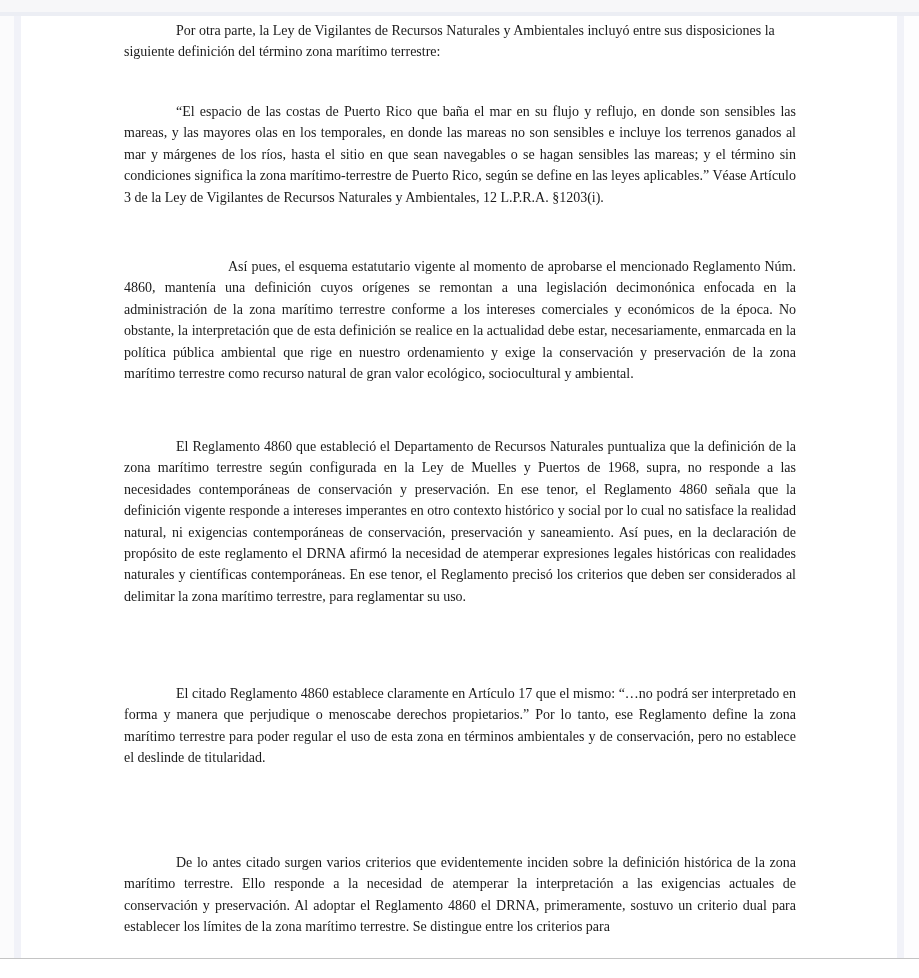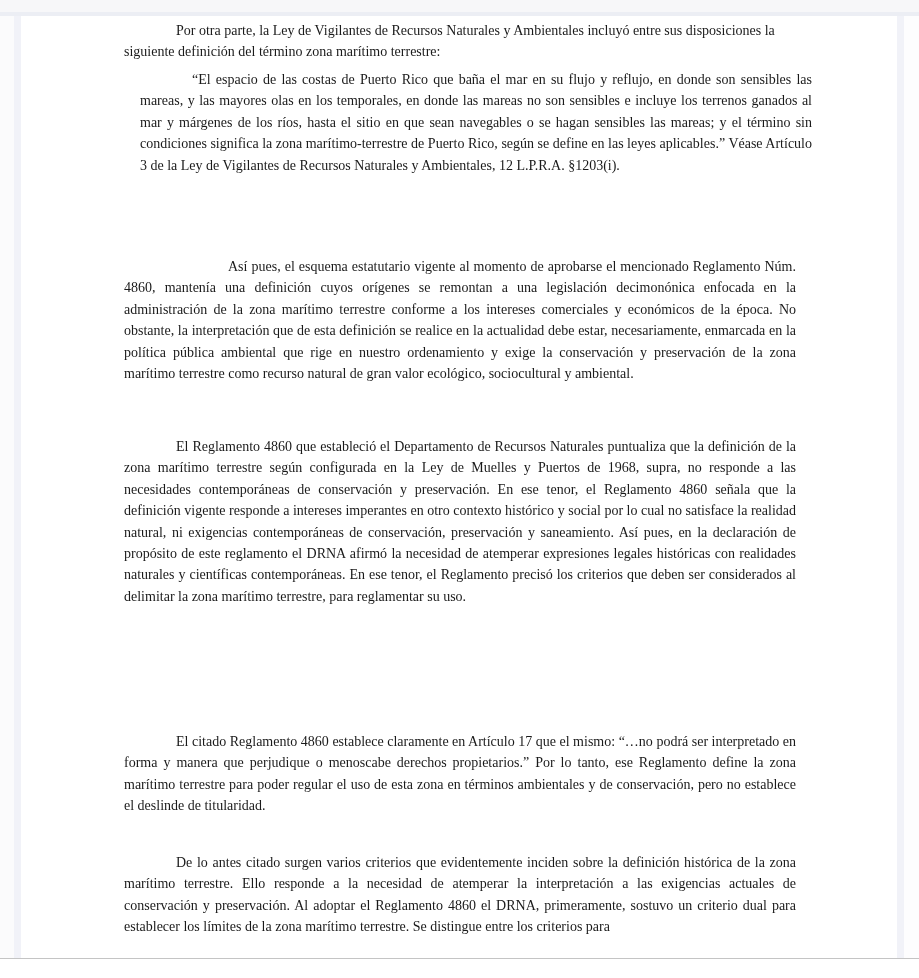--- a/index.html
+++ b/index.html
@@ -16,24 +16,24 @@
   .right-gutter { position:absolute; left:904px; top:16px; width:15px; height:942px; background:#fdfdfe; }
   .page { position:absolute; left:21px; top:16px; width:876px; height:942px; background:#ffffff; }
   .bottom-line { position:absolute; left:0; top:958px; width:919px; height:1px; background:#c4c4c4; }
   .bottom-area { position:absolute; left:0; top:959px; width:919px; height:19px; background:#ffffff; }
 
   .text { position:absolute; left:124px; width:672px; color:#1a1a1a; font-size:14px; line-height:21.4px; text-align:justify; }
   .text p { margin:0; }
   .indent { text-indent:52px; }
   .indent-big { text-indent:104px; }
   .p1 { top:20px; }
-  .p2 { top:69px;margin-left:16px; }
+  .p2 { top:101px; }
   .p3 { top:256px; }
   .p4 { top:436px; }
-  .p5 { top:683px;margin-top:48px; }
+  .p5 { top:683px; }
   .p6 { top:852px; }
   .p1 p { text-align:left; }
 </style>
 </head>
 <body>
 
 <div class="top-band"></div>
 <div class="top-edge"></div>
 <div class="left-gutter"></div>
 <div class="left-edge"></div>

